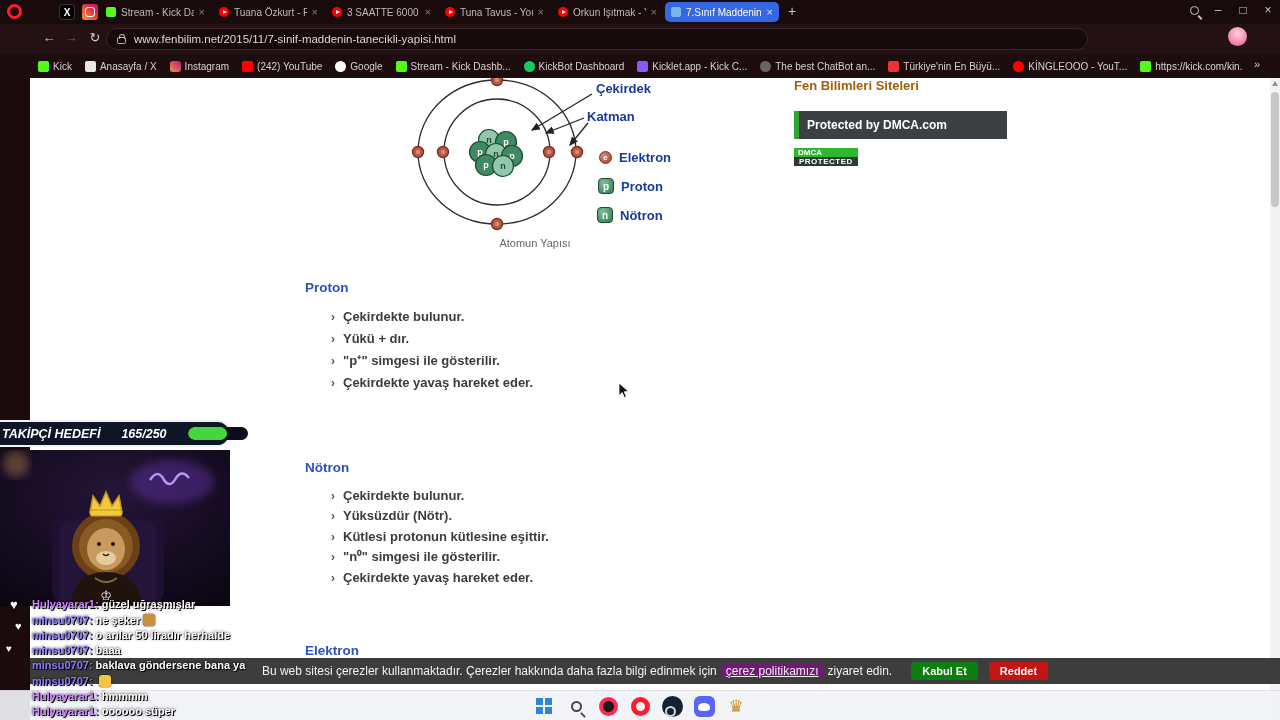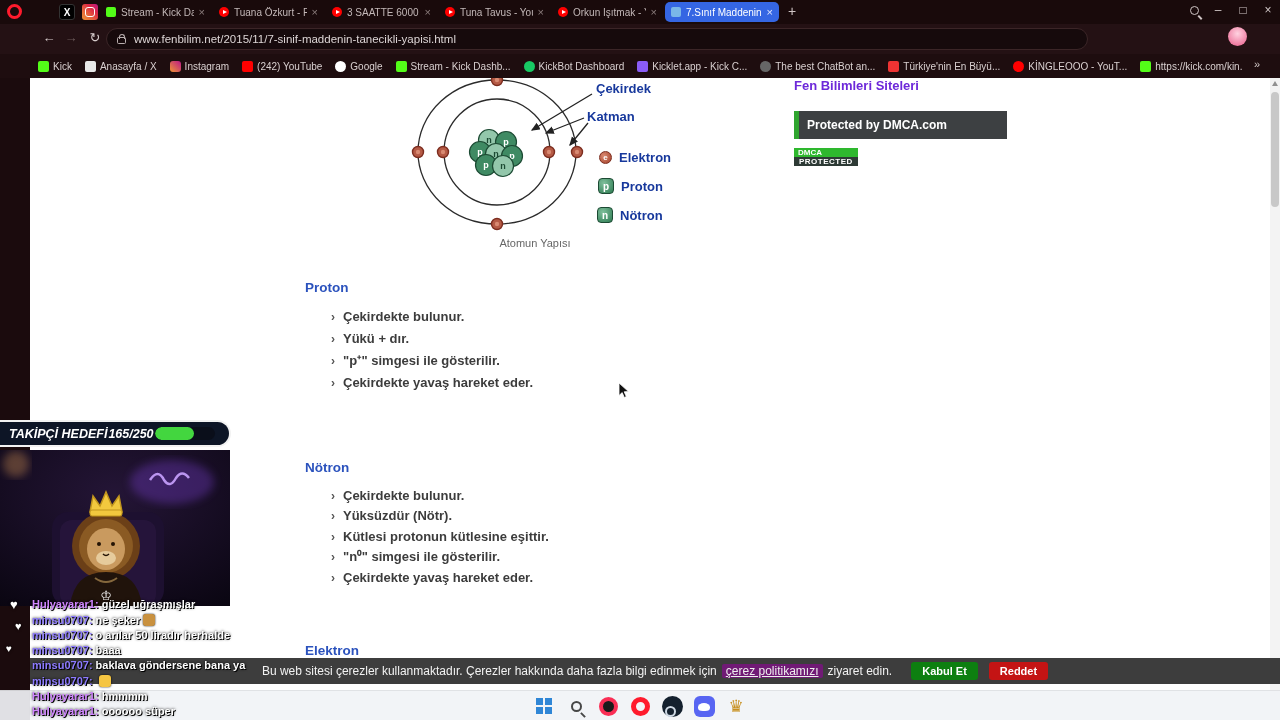--- a/index.html
+++ b/index.html
@@ -54,42 +54,42 @@
 .gx-star{position:absolute;left:8px;top:38px;color:#ded5d5;font-size:13px;}
 
 
 .page{position:absolute;left:30px;top:78px;width:1250px;height:642px;background:#fff;overflow:hidden;}
 .dlabel{position:absolute;font-size:13px;font-weight:bold;color:#17389c;text-align:right;}
 .legend-row{position:absolute;display:flex;align-items:center;}
 .lg-e{width:13px;height:13px;border-radius:50%;background:radial-gradient(circle at 35% 35%,#d98a72,#a33f28);border:1px solid #7c2d1f;color:#fff;font-size:8px;display:flex;align-items:center;justify-content:center;font-weight:bold;}
 .lg-sq{width:16px;height:16px;border-radius:4px;background:radial-gradient(circle at 35% 30%,#7fbf9b,#2e7b52);border:1px solid #1c4a33;color:#fff;font-size:10px;font-weight:bold;display:flex;align-items:center;justify-content:center;}
 .lg-lb{font-size:13px;font-weight:bold;color:#17389c;margin-left:7px;}
 .caption{position:absolute;left:420px;top:159px;width:170px;text-align:center;font-size:11px;color:#666;}
-.fenhead{position:absolute;left:764px;top:0px;font-size:13px;font-weight:bold;color:#6d28d9;}
+.fenhead{position:absolute;left:764px;top:0px;font-size:13px;font-weight:bold;color:#a16207;}
 .dmca-banner{position:absolute;left:764px;top:33px;width:213px;height:28px;background:#3d4042;border-left:5px solid #2fa52f;color:#fff;font-size:12px;font-weight:bold;display:flex;align-items:center;padding-left:8px;}
 .dmca-badge{position:absolute;left:764px;top:70px;display:flex;height:14px;font-size:8px;font-weight:bold;flex-direction:column;}
 .dmca-badge .bl{background:#2eb82e;color:#fff;display:flex;align-items:center;padding:0 4px;}
 .dmca-badge .br{background:#2d3a35;color:#fff;display:flex;align-items:center;padding:0 5px;letter-spacing:0.5px;}
 .sec{position:absolute;left:275px;width:540px;}
 .sec h3{font-size:13.5px;color:#2b52bd;font-weight:bold;line-height:16px;}
 .sec .items{margin-top:10px;margin-left:26px;font-weight:bold;}
 .sec .item{font-size:13px;color:#3c3c3c;line-height:21px;}
 .sec.tight .item{line-height:20.4px;}
 .sec .item::before{content:"›";color:#555;margin-right:8px;font-size:12px;}
 .cookie{position:absolute;left:0;top:580px;width:1250px;height:26px;background:rgba(40,40,40,0.9);display:flex;align-items:center;justify-content:center;gap:5px;color:#f2f2f2;font-size:12px;z-index:5;}
 .cookie .lnk{background:#701a75;color:#eee;text-decoration:underline;padding:0 4px;border-radius:2px;}
 .cbtn{font-size:11px;font-weight:bold;color:#fff;padding:3px 11px;border-radius:3px;border:none;}
 .cbtn.ok{background:#0d7f10;margin-left:14px;}
 .cbtn.no{background:#c41414;margin-left:6px;}
 .sbtrack{position:absolute;left:1240px;top:0;width:10px;height:642px;background:#f3f3f3;}
 .sbthumb{position:absolute;left:1px;top:14px;width:8px;height:115px;background:#c8c8c8;border-radius:4px;}
 .sbarrow{position:absolute;left:2px;top:3px;width:0;height:0;border-left:3px solid transparent;border-right:3px solid transparent;border-bottom:5px solid #909090;}
 
 
-.goal{position:absolute;left:0;top:420px;width:231px;height:27px;background:#0d1526;border:2px solid #f2f2f2;border-left:none;border-radius:0 14px 14px 0;display:flex;align-items:center;padding:0 9px;gap:1px;z-index:60;color:#fff;font-style:italic;font-weight:800;font-size:12.5px;white-space:nowrap;}
+.goal{position:absolute;left:0;top:420px;width:231px;height:27px;background:#0d1526;border:2px solid #f2f2f2;border-left:none;border-radius:0 14px 14px 0;display:flex;align-items:center;padding:0 2px;gap:21px;z-index:60;color:#fff;font-style:italic;font-weight:800;font-size:12.5px;white-space:nowrap;}
 .goal-track{width:60px;height:13px;border-radius:7px;background:#0a0e1a;overflow:hidden;flex:none;}
 .goal-fill{display:block;width:66%;height:100%;background:#43d63f;border-radius:7px;}
 .webcam{position:absolute;left:0;top:450px;width:230px;height:156px;z-index:60;background:#0a0610;}
 .chatline{position:absolute;left:3px;font-size:11px;font-weight:700;z-index:70;white-space:nowrap;text-shadow:1px 1px 0 #000,0 0 3px #000;padding-left:29px;}
 .cu{margin-right:3px;}
 .cu::after{content:":";}
 .u1{color:#d086ff;}
 .u2{color:#8d7bff;}
 .ct{color:#fff;}
 .emote{display:inline-block;width:12px;height:12px;border-radius:3px;vertical-align:-2px;margin-left:3px;box-shadow:0 0 2px #000;}

